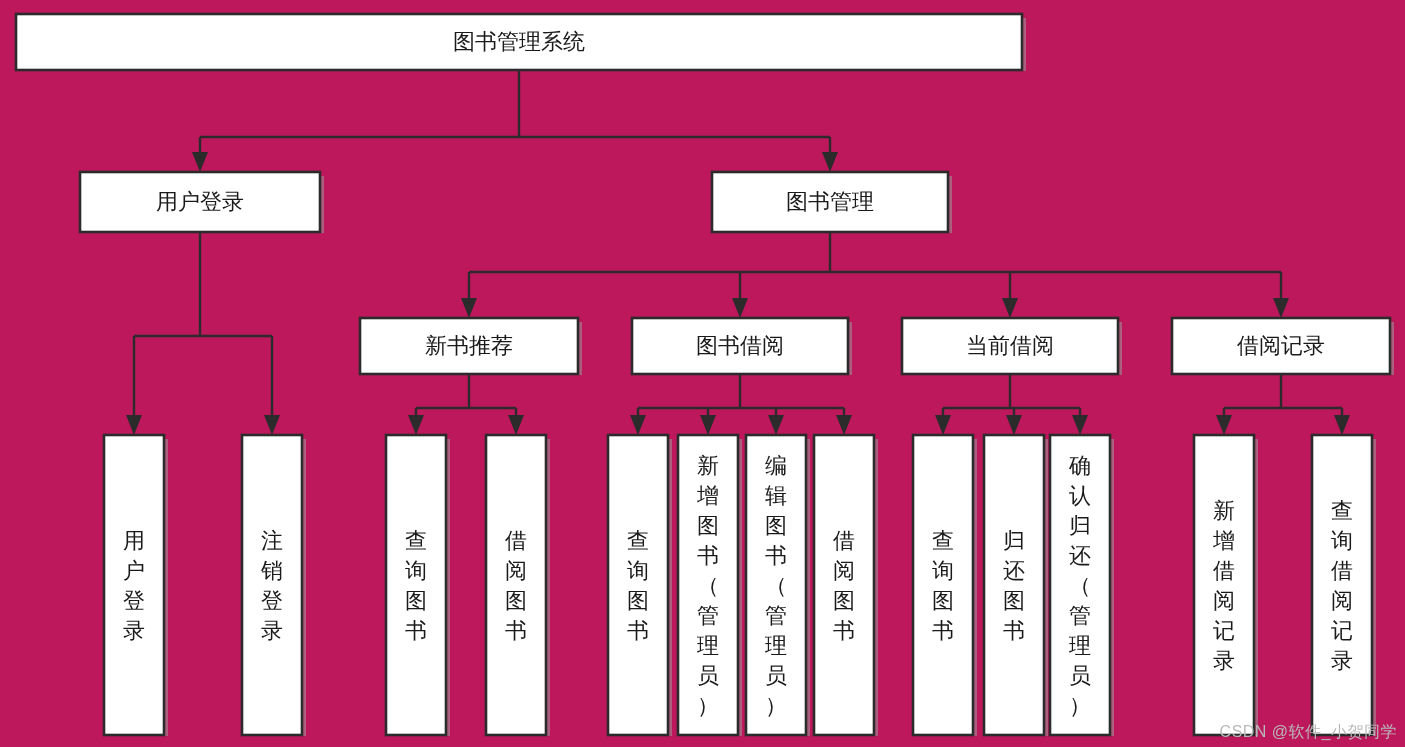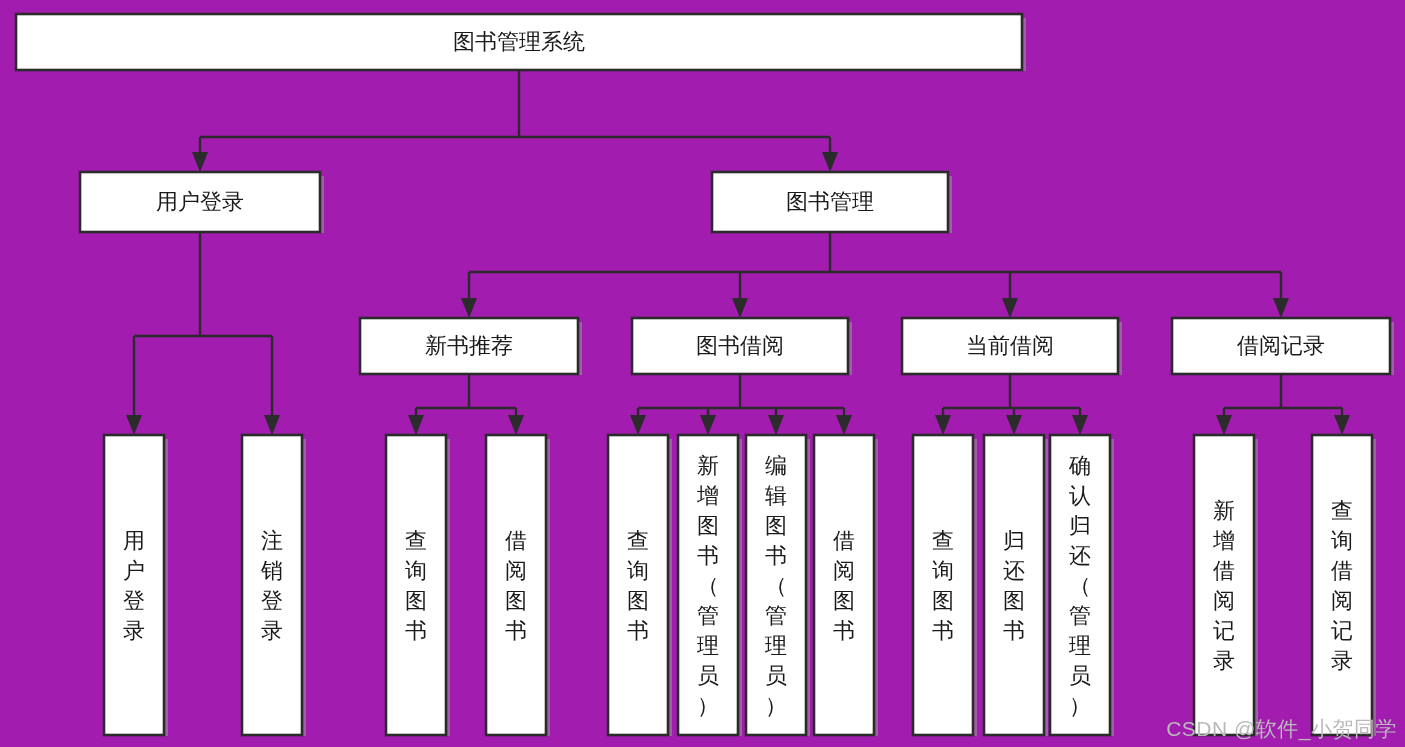--- a/index.html
+++ b/index.html
@@ -7,21 +7,21 @@
     padding: 0;
     background: #ffffff;
   }
   body {
     font-family: "Liberation Sans", "DejaVu Sans", sans-serif;
   }
   #diagram-root {
     position: relative;
     width: 1405px;
     height: 747px;
-    background: #a21caf;
+    background: #be185d;
     overflow: hidden;
   }
   svg.flow {
     position: absolute;
     left: 0;
     top: 0;
     width: 1405px;
     height: 747px;
   }
   .node-rect {
@@ -53,21 +53,21 @@
     font-family: "Liberation Sans", "DejaVu Sans", sans-serif;
     font-size: 22px;
     fill: #1a1a1a;
     text-anchor: middle;
   }
   .watermark {
     position: absolute;
     right: 8px;
     bottom: 4px;
     font-family: "Liberation Sans", "DejaVu Sans", sans-serif;
-    font-size: 21px;
+    font-size: 16px;
     color: #b9b9b9;
     letter-spacing: 0.5px;
     white-space: nowrap;
     user-select: none;
   }
 </style>
 </head>
 <body>
 
 <div id="diagram-root">

